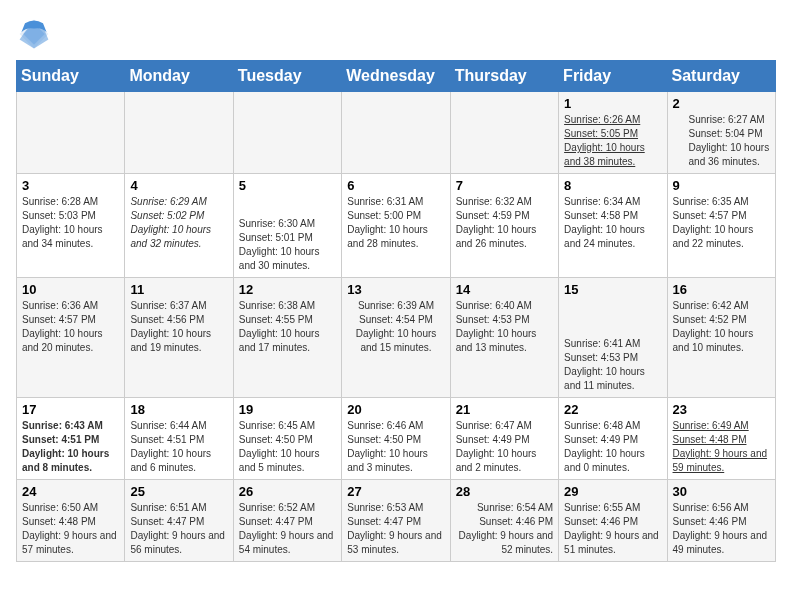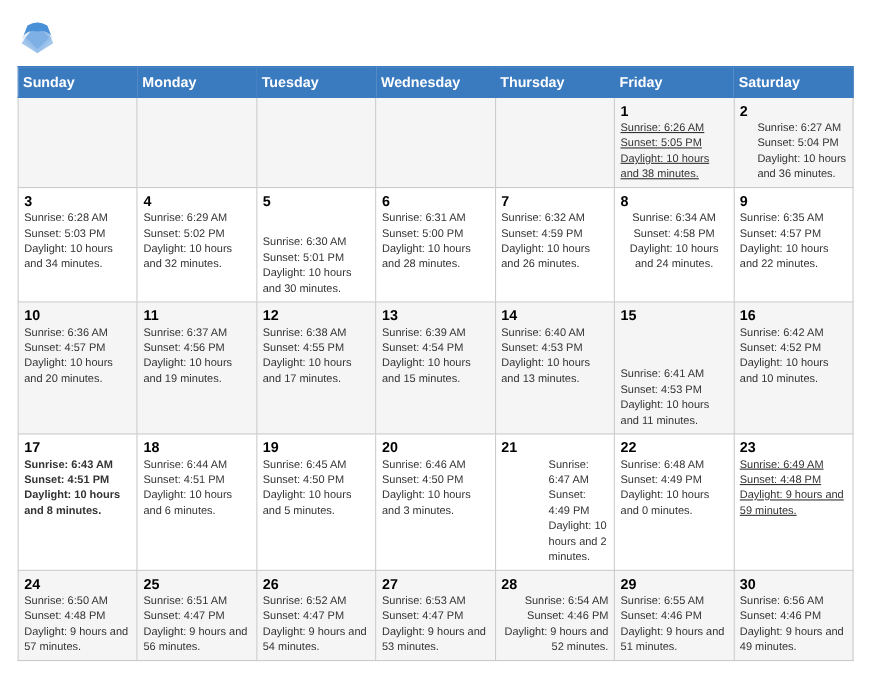--- a/index.html
+++ b/index.html
@@ -47,21 +47,21 @@
     table {
       width: 100%;
       border-collapse: collapse;
       font-size: 11px;
     }
     thead tr th {
       background-color: #3a7abf;
       color: #fff;
       padding: 6px 4px;
       text-align: left;
-      font-size: 13px;
+      font-size: 16px;
       font-weight: bold;
       border: 1px solid #3a7abf;
     }
     tbody tr td {
       border: 1px solid #ccc;
       padding: 4px 5px;
       vertical-align: top;
       min-height: 70px;
       height: 70px;
       width: calc(100% / 7);
@@ -147,21 +147,21 @@
       </tr>
       <tr>
         <td>
           <span class="day-num">3</span>
           <div class="day-info" style="white-space: pre-line;">Sunrise: 6:28 AM
 Sunset: 5:03 PM
 Daylight: 10 hours and 34 minutes.</div>
         </td>
         <td>
           <span class="day-num">4</span>
-          <div class="day-info" style="white-space: pre-line;">Sunrise: 6:29 AM
+          <div class="day-info" style="white-space: pre-line; font-style: italic;">Sunrise: 6:29 AM
 Sunset: 5:02 PM
 Daylight: 10 hours and 32 minutes.</div>
         </td>
         <td>
           <span class="day-num">5</span>
           <div class="day-info" style="white-space: pre-line; margin-top: 24px;">Sunrise: 6:30 AM
 Sunset: 5:01 PM
 Daylight: 10 hours and 30 minutes.</div>
         </td>
         <td>
@@ -171,21 +171,21 @@
 Daylight: 10 hours and 28 minutes.</div>
         </td>
         <td>
           <span class="day-num">7</span>
           <div class="day-info" style="white-space: pre-line;">Sunrise: 6:32 AM
 Sunset: 4:59 PM
 Daylight: 10 hours and 26 minutes.</div>
         </td>
         <td>
           <span class="day-num">8</span>
-          <div class="day-info" style="white-space: pre-line; text-align: center;">Sunrise: 6:34 AM
+          <div class="day-info" style="white-space: pre-line;">Sunrise: 6:34 AM
 Sunset: 4:58 PM
 Daylight: 10 hours and 24 minutes.</div>
         </td>
         <td>
           <span class="day-num">9</span>
           <div class="day-info" style="white-space: pre-line;">Sunrise: 6:35 AM
 Sunset: 4:57 PM
 Daylight: 10 hours and 22 minutes.</div>
         </td>
       </tr>
@@ -203,21 +203,21 @@
 Daylight: 10 hours and 19 minutes.</div>
         </td>
         <td>
           <span class="day-num">12</span>
           <div class="day-info" style="white-space: pre-line;">Sunrise: 6:38 AM
 Sunset: 4:55 PM
 Daylight: 10 hours and 17 minutes.</div>
         </td>
         <td>
           <span class="day-num">13</span>
-          <div class="day-info" style="white-space: pre-line;">Sunrise: 6:39 AM
+          <div class="day-info" style="white-space: pre-line; text-align: center;">Sunrise: 6:39 AM
 Sunset: 4:54 PM
 Daylight: 10 hours and 15 minutes.</div>
         </td>
         <td>
           <span class="day-num">14</span>
           <div class="day-info" style="white-space: pre-line;">Sunrise: 6:40 AM
 Sunset: 4:53 PM
 Daylight: 10 hours and 13 minutes.</div>
         </td>
         <td>
@@ -253,21 +253,21 @@
 Daylight: 10 hours and 5 minutes.</div>
         </td>
         <td>
           <span class="day-num">20</span>
           <div class="day-info" style="white-space: pre-line;">Sunrise: 6:46 AM
 Sunset: 4:50 PM
 Daylight: 10 hours and 3 minutes.</div>
         </td>
         <td>
           <span class="day-num">21</span>
-          <div class="day-info" style="white-space: pre-line; margin-left: 43px;">Sunrise: 6:47 AM
+          <div class="day-info" style="white-space: pre-line;">Sunrise: 6:47 AM
 Sunset: 4:49 PM
 Daylight: 10 hours and 2 minutes.</div>
         </td>
         <td>
           <span class="day-num">22</span>
           <div class="day-info" style="white-space: pre-line;">Sunrise: 6:48 AM
 Sunset: 4:49 PM
 Daylight: 10 hours and 0 minutes.</div>
         </td>
         <td>

